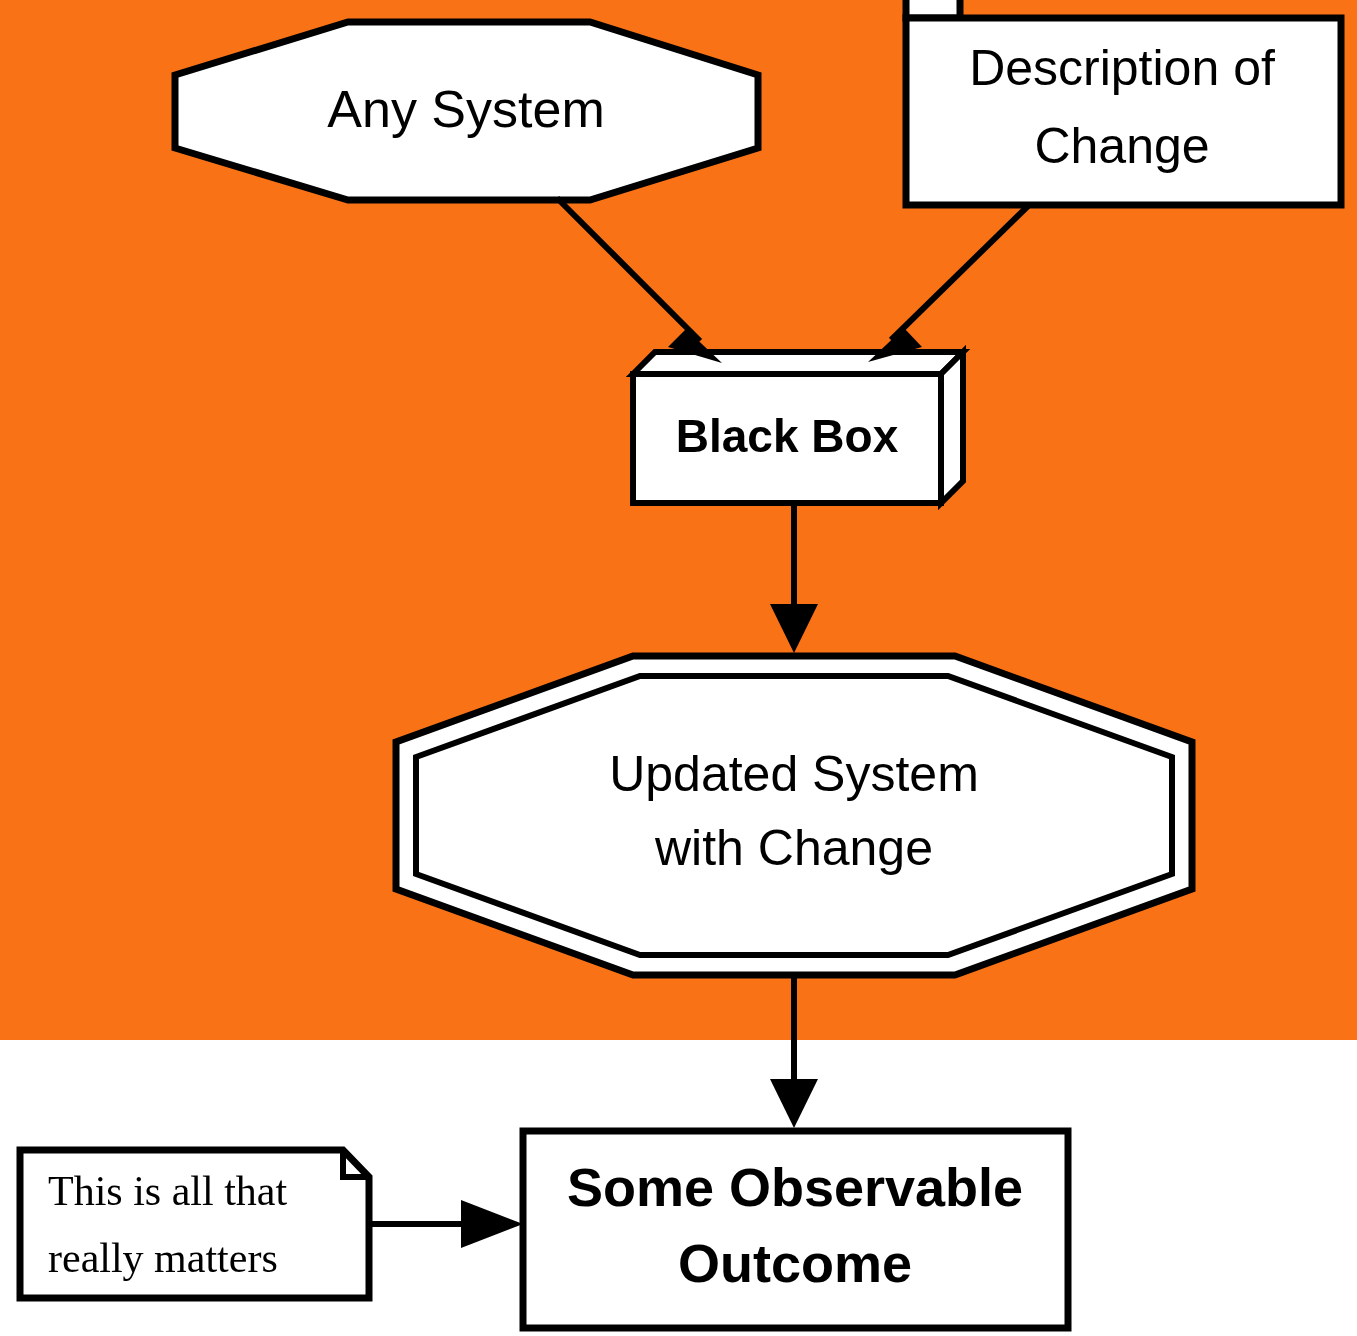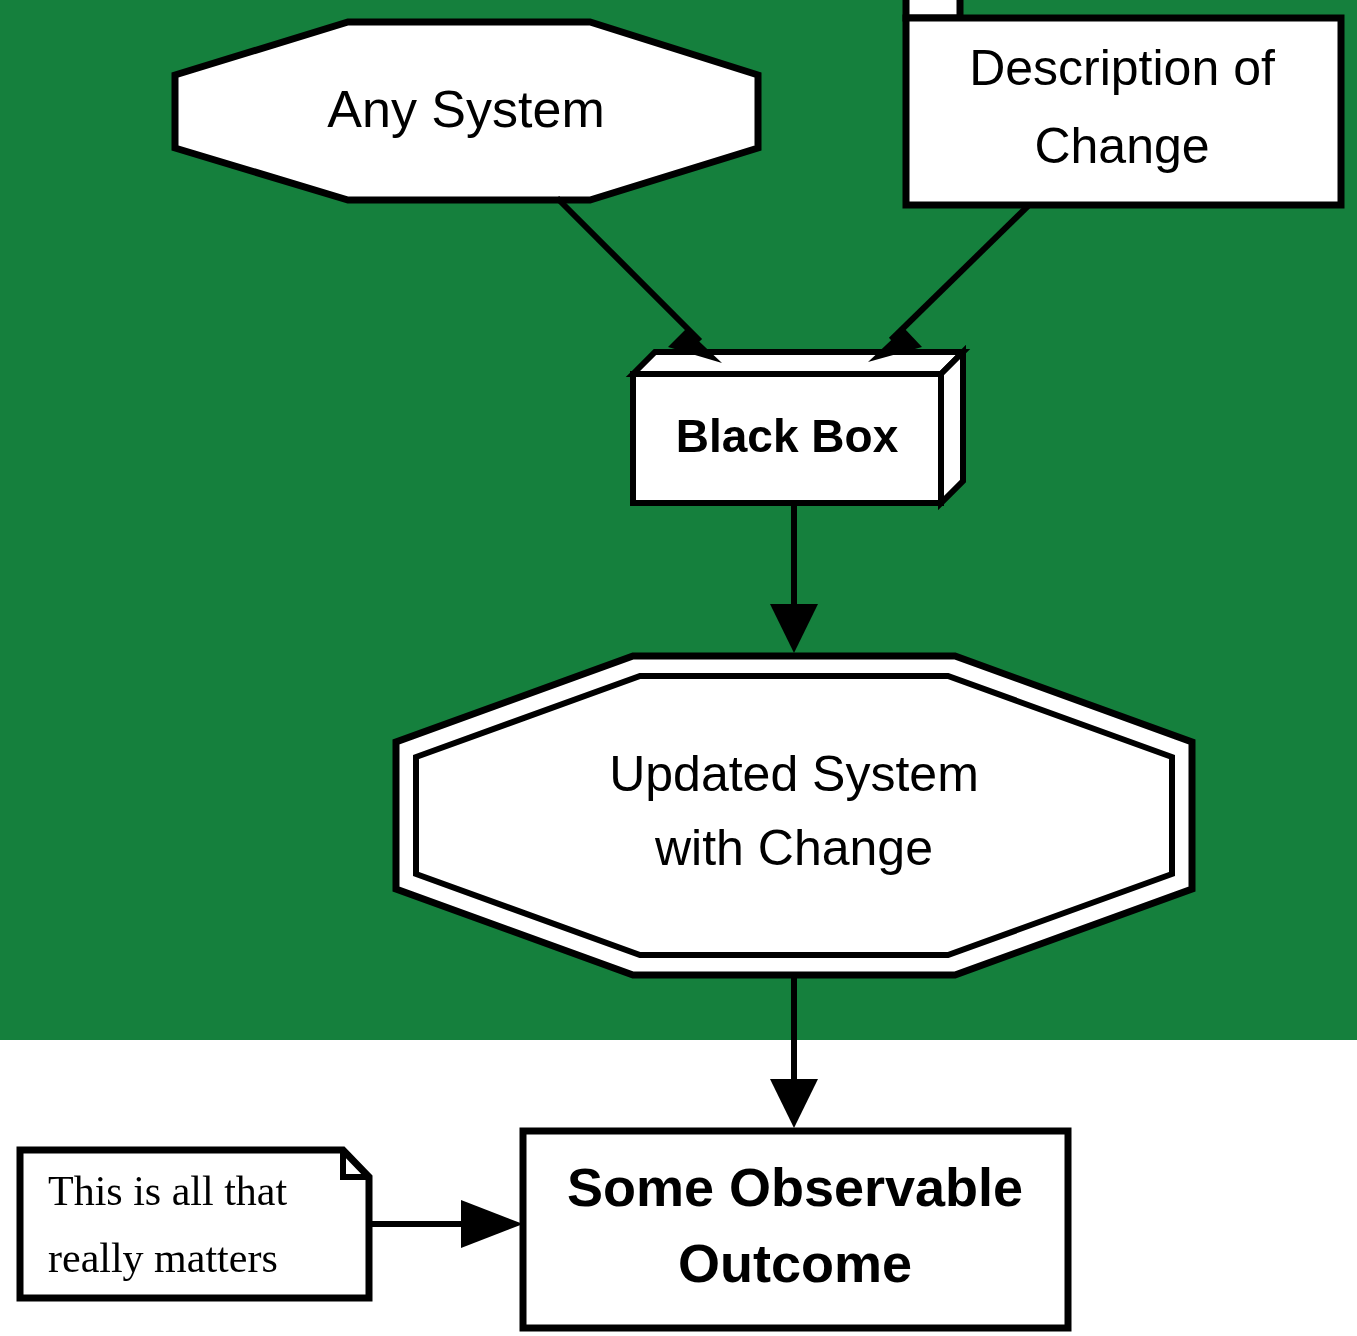--- a/index.html
+++ b/index.html
@@ -10,21 +10,21 @@
   body {
     width: 1357px;
     height: 1336px;
     overflow: hidden;
     font-family: "Liberation Sans", sans-serif;
   }
   #diagram-root {
     position: relative;
     width: 1357px;
     height: 1040px;
-    background: #15803d;
+    background: #f97316;
   }
   svg.diagram-canvas {
     display: block;
     width: 1357px;
     height: 1336px;
   }
   .shape-outline {
     fill: #ffffff;
     stroke: #000000;
     stroke-width: 7;

